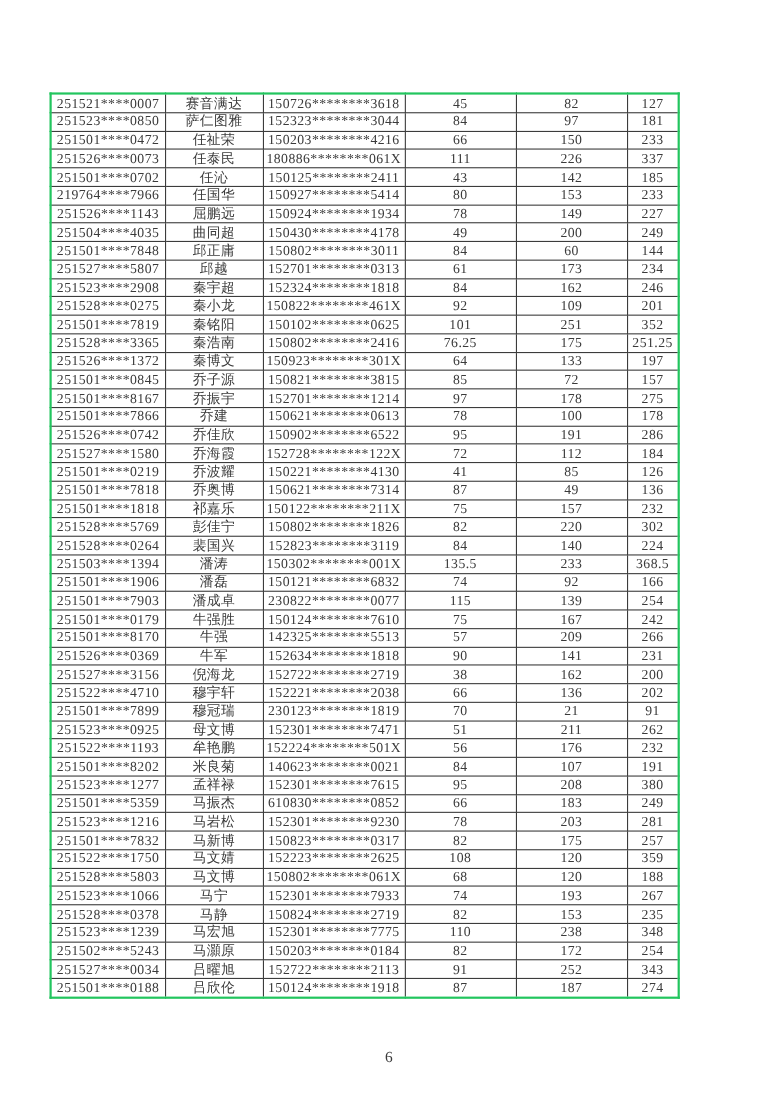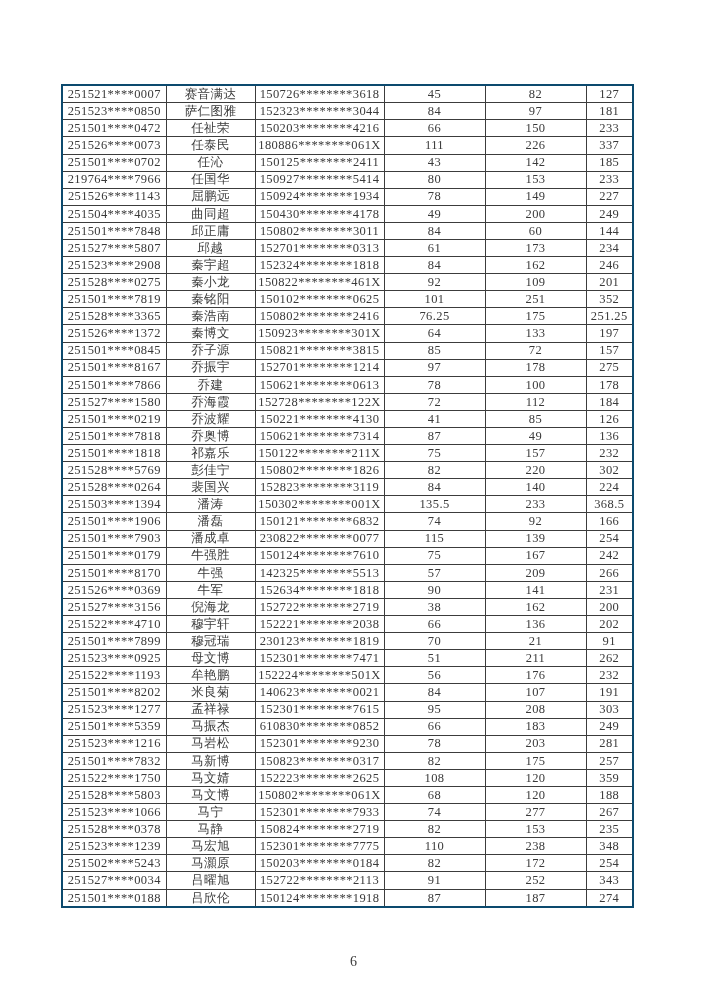--- a/index.html
+++ b/index.html
@@ -10,27 +10,27 @@
   .sheet {
     position: relative;
     width: 707px;
     height: 1000px;
     background: #ffffff;
     overflow: hidden;
     font-family: "Liberation Serif", "DejaVu Serif", serif;
   }
   table.score-table {
     position: absolute;
-    left: 61px;
+    left: 45px;
     top: 84px;
     width: 571px;
     height: 824px;
     border-collapse: collapse;
     table-layout: fixed;
-    border: 2px solid #0c4a6e;
+    border: 2px solid #22c55e;
   }
   table.score-table td {
     border: 1px solid #3c3c3c;
     text-align: center;
     vertical-align: middle;
     padding: 0;
     font-size: 12.5px;
     line-height: 1;
     color: #3a3a3a;
     letter-spacing: 0.4px;
@@ -205,20 +205,28 @@
         </tr>
         <tr>
           <td>251501****7866</td>
           <td>乔建</td>
           <td>150621********0613</td>
           <td>78</td>
           <td>100</td>
           <td>178</td>
         </tr>
         <tr>
+          <td>251526****0742</td>
+          <td>乔佳欣</td>
+          <td>150902********6522</td>
+          <td>95</td>
+          <td>191</td>
+          <td>286</td>
+        </tr>
+        <tr>
           <td>251527****1580</td>
           <td>乔海霞</td>
           <td>152728********122X</td>
           <td>72</td>
           <td>112</td>
           <td>184</td>
         </tr>
         <tr>
           <td>251501****0219</td>
           <td>乔波耀</td>
@@ -354,21 +362,21 @@
           <td>84</td>
           <td>107</td>
           <td>191</td>
         </tr>
         <tr>
           <td>251523****1277</td>
           <td>孟祥禄</td>
           <td>152301********7615</td>
           <td>95</td>
           <td>208</td>
-          <td>303</td>
+          <td>380</td>
         </tr>
         <tr>
           <td>251501****5359</td>
           <td>马振杰</td>
           <td>610830********0852</td>
           <td>66</td>
           <td>183</td>
           <td>249</td>
         </tr>
         <tr>
@@ -401,21 +409,21 @@
           <td>150802********061X</td>
           <td>68</td>
           <td>120</td>
           <td>188</td>
         </tr>
         <tr>
           <td>251523****1066</td>
           <td>马宁</td>
           <td>152301********7933</td>
           <td>74</td>
-          <td>277</td>
+          <td>193</td>
           <td>267</td>
         </tr>
         <tr>
           <td>251528****0378</td>
           <td>马静</td>
           <td>150824********2719</td>
           <td>82</td>
           <td>153</td>
           <td>235</td>
         </tr>

